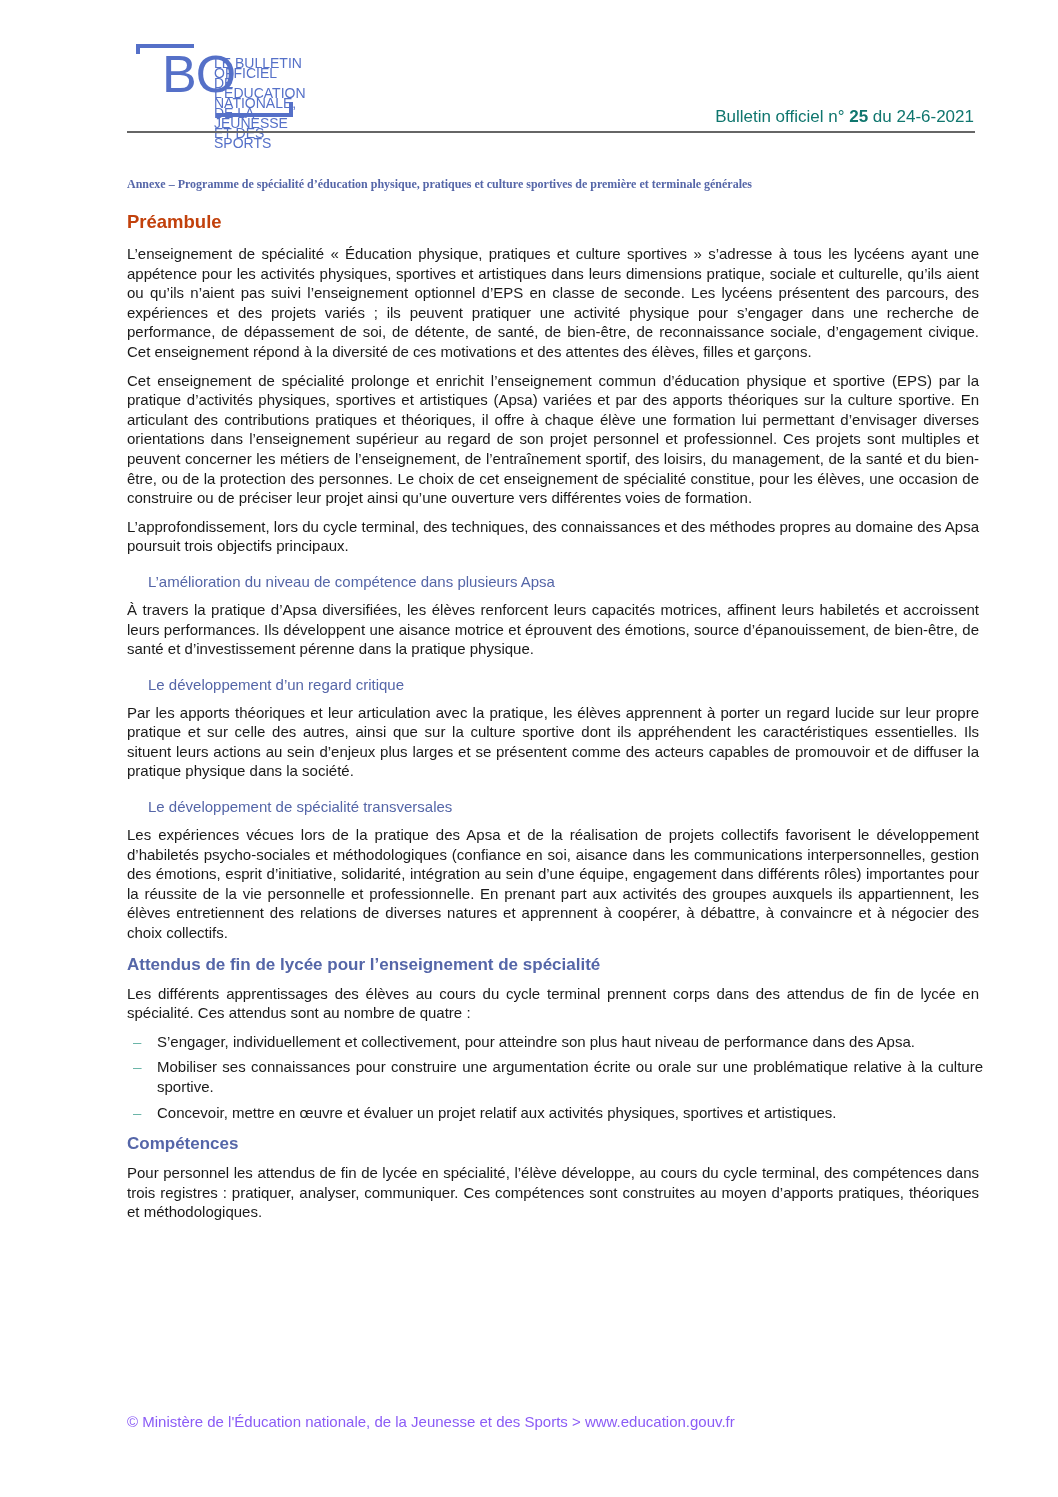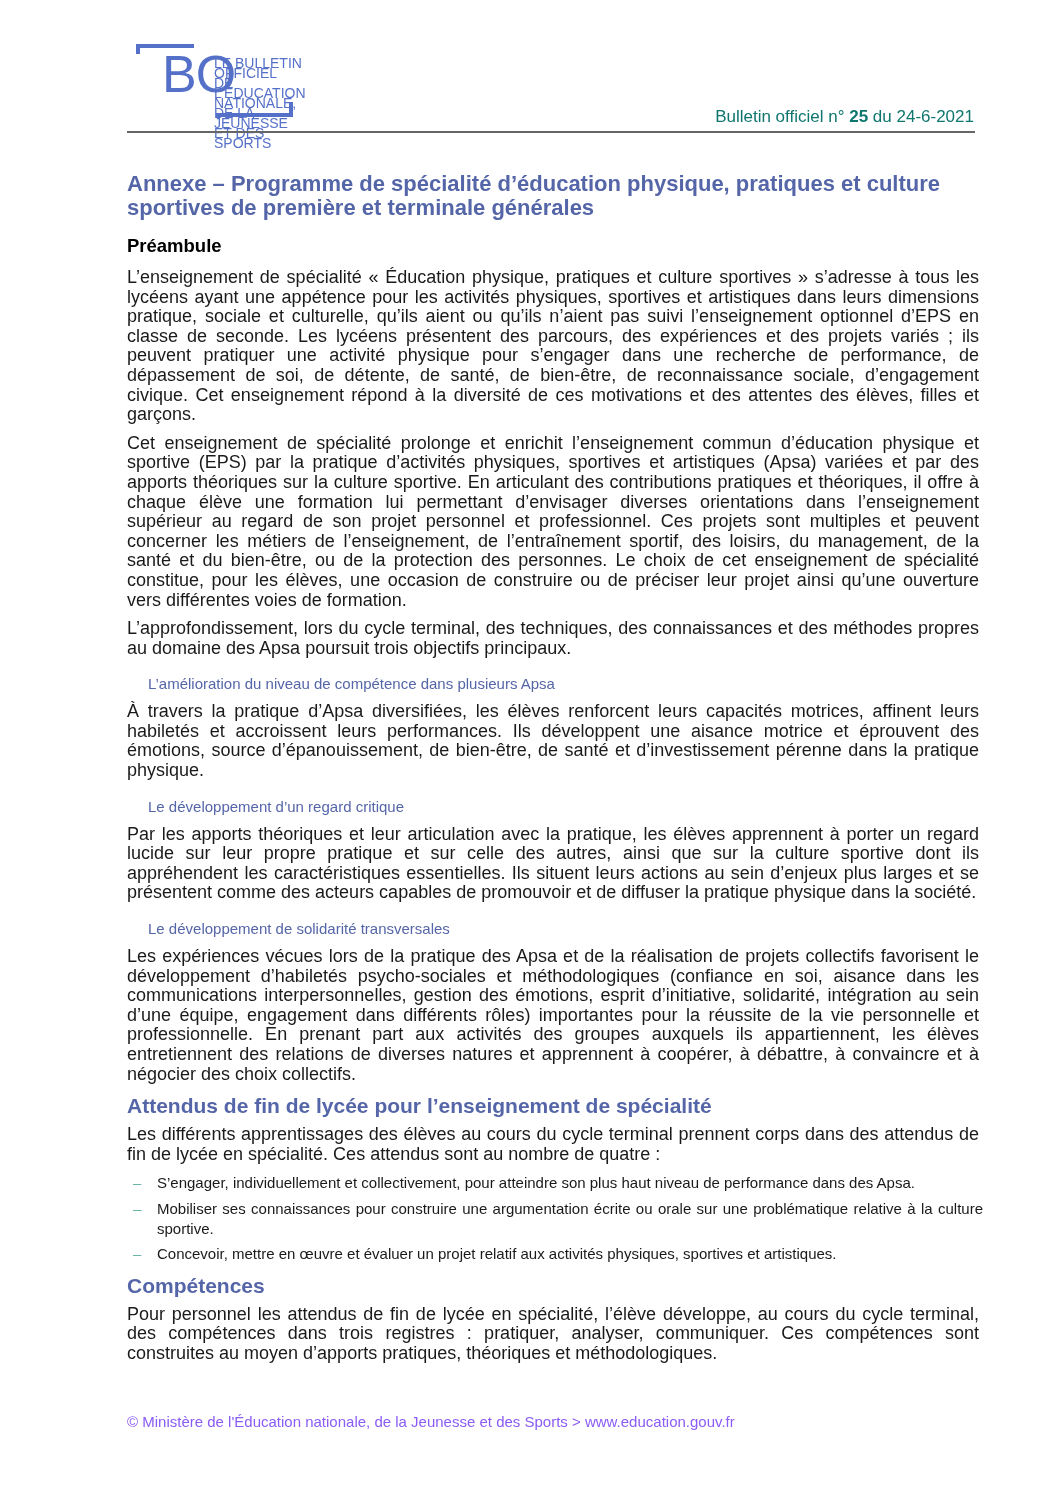--- a/index.html
+++ b/index.html
@@ -11,25 +11,25 @@
   .logo .bo { position: absolute; left: 0; top: 4px; font-size: 52px; line-height: 52px; color: #5570c8; letter-spacing: -1px; margin-left: 28px; }
   .logo .txt { position: absolute; left: 80px; top: 14px; font-size: 14px; line-height: 10px; color: #5570c8; white-space: pre-line; }
   .logo .bar-bot { position: absolute; left: 82px; top: 69px; width: 77px; height: 4px; background: #5570c8; }
   .logo .bar-bot-v { position: absolute; left: 155px; top: 58px; width: 4px; height: 15px; background: #5570c8; }
 
   .header-ref { position: absolute; right: 84px; top: 107px; font-size: 17px; color: #0f766e; }
   .header-ref b { font-weight: bold; }
   .header-rule { position: absolute; left: 127px; top: 131px; width: 848px; height: 2px; background: #666; }
 
   .content { position: absolute; left: 127px; top: 172px; width: 856px; }
-  h1 { margin: 0; font-size: 22px; line-height: 24px; color: #5566a8; font-weight: bold; }
-  h2 { margin: 14px 0 10px 0; font-size: 18.5px; line-height: 24px; color: #000000; font-weight: bold; }
-  p { margin: 0 4px 9px 0; font-size: 18px; line-height: 19.6px; text-align: justify; }
+  h1 { margin: 0; font-size: 12px; line-height: 24px; color: #5566a8; font-weight: bold; font-family: Liberation Serif, serif; }
+  h2 { margin: 14px 0 10px 0; font-size: 18.5px; line-height: 24px; color: #c2410c; font-weight: bold; }
+  p { margin: 0 4px 9px 0; font-size: 15px; line-height: 19.6px; text-align: justify; }
   h3 { margin: 16px 0 8px 21px; font-size: 15px; line-height: 20px; color: #5566a8; font-weight: normal; }
-  h4 { margin: 12px 0 9px 0; font-size: 21px; line-height: 20px; color: #5566a8; font-weight: bold; }
+  h4 { margin: 12px 0 9px 0; font-size: 17px; line-height: 20px; color: #5566a8; font-weight: bold; }
   ul { list-style: none; margin: 0; padding: 0; }
   li { position: relative; padding-left: 30px; font-size: 15px; line-height: 19.6px; text-align: justify; margin-bottom: 6px; }
   li .dash { position: absolute; left: 6px; top: 0; color: #6bb5a8; }
   .footer { position: absolute; left: 127px; top: 1413px; font-size: 15px; color: #8b5cf6; }
 </style>
 </head>
 <body>
 
 <div class="logo">
   <div class="bar-top"></div>
@@ -53,21 +53,21 @@
   <p>L’enseignement de spécialité « Éducation physique, pratiques et culture sportives » s’adresse à tous les lycéens ayant une appétence pour les activités physiques, sportives et artistiques dans leurs dimensions pratique, sociale et culturelle, qu’ils aient ou qu’ils n’aient pas suivi l’enseignement optionnel d’EPS en classe de seconde. Les lycéens présentent des parcours, des expériences et des projets variés ; ils peuvent pratiquer une activité physique pour s’engager dans une recherche de performance, de dépassement de soi, de détente, de santé, de bien-être, de reconnaissance sociale, d’engagement civique. Cet enseignement répond à la diversité de ces motivations et des attentes des élèves, filles et garçons.</p>
   <p>Cet enseignement de spécialité prolonge et enrichit l’enseignement commun d’éducation physique et sportive (EPS) par la pratique d’activités physiques, sportives et artistiques (Apsa) variées et par des apports théoriques sur la culture sportive. En articulant des contributions pratiques et théoriques, il offre à chaque élève une formation lui permettant d’envisager diverses orientations dans l’enseignement supérieur au regard de son projet personnel et professionnel. Ces projets sont multiples et peuvent concerner les métiers de l’enseignement, de l’entraînement sportif, des loisirs, du management, de la santé et du bien-être, ou de la protection des personnes. Le choix de cet enseignement de spécialité constitue, pour les élèves, une occasion de construire ou de préciser leur projet ainsi qu’une ouverture vers différentes voies de formation.</p>
   <p>L’approfondissement, lors du cycle terminal, des techniques, des connaissances et des méthodes propres au domaine des Apsa poursuit trois objectifs principaux.</p>
 
   <h3>L’amélioration du niveau de compétence dans plusieurs Apsa</h3>
   <p>À travers la pratique d’Apsa diversifiées, les élèves renforcent leurs capacités motrices, affinent leurs habiletés et accroissent leurs performances. Ils développent une aisance motrice et éprouvent des émotions, source d’épanouissement, de bien-être, de santé et d’investissement pérenne dans la pratique physique.</p>
 
   <h3>Le développement d’un regard critique</h3>
   <p>Par les apports théoriques et leur articulation avec la pratique, les élèves apprennent à porter un regard lucide sur leur propre pratique et sur celle des autres, ainsi que sur la culture sportive dont ils appréhendent les caractéristiques essentielles. Ils situent leurs actions au sein d’enjeux plus larges et se présentent comme des acteurs capables de promouvoir et de diffuser la pratique physique dans la société.</p>
 
-  <h3>Le développement de solidarité transversales</h3>
+  <h3>Le développement de spécialité transversales</h3>
   <p>Les expériences vécues lors de la pratique des Apsa et de la réalisation de projets collectifs favorisent le développement d’habiletés psycho-sociales et méthodologiques (confiance en soi, aisance dans les communications interpersonnelles, gestion des émotions, esprit d’initiative, solidarité, intégration au sein d’une équipe, engagement dans différents rôles) importantes pour la réussite de la vie personnelle et professionnelle. En prenant part aux activités des groupes auxquels ils appartiennent, les élèves entretiennent des relations de diverses natures et apprennent à coopérer, à débattre, à convaincre et à négocier des choix collectifs.</p>
 
   <h4>Attendus de fin de lycée pour l’enseignement de spécialité</h4>
   <p>Les différents apprentissages des élèves au cours du cycle terminal prennent corps dans des attendus de fin de lycée en spécialité. Ces attendus sont au nombre de quatre :</p>
   <ul>
     <li><span class="dash">–</span><span>S’engager, individuellement et collectivement, pour atteindre son plus haut niveau de performance dans des Apsa.</span></li>
     <li><span class="dash">–</span></li>
     <li><span class="dash">–</span><span>Mobiliser ses connaissances pour construire une argumentation écrite ou orale sur une problématique relative à la culture sportive.</span></li>
     <li><span class="dash">–</span><span>Concevoir, mettre en œuvre et évaluer un projet relatif aux activités physiques, sportives et artistiques.</span></li>
   </ul>

